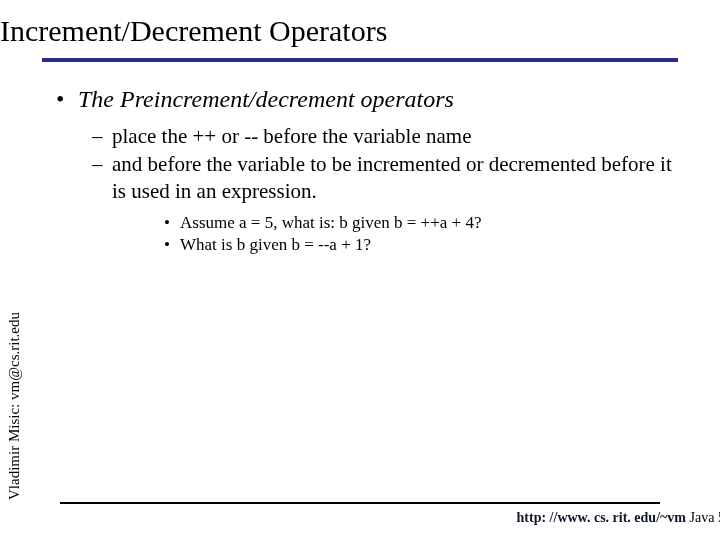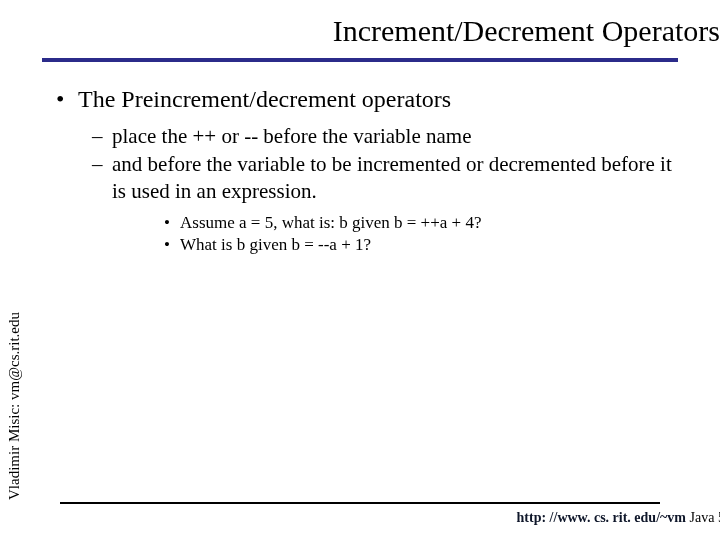--- a/index.html
+++ b/index.html
@@ -1,23 +1,23 @@
 <!DOCTYPE html>
 <html><head>
 <meta charset="utf-8">
 <style>
   * { margin: 0; padding: 0; box-sizing: border-box; }
   html, body { width: 720px; height: 540px; background: #fff; font-family: "Times New Roman", Times, serif; color: #000; }
   .slide { position: relative; width: 720px; height: 540px; }
-  .title { position: absolute; top: 14px; left: 0; width: 720px; text-align: right; font-size: 30px; }
+  .title { position: absolute; top: 14px; left: 0; width: 720px; text-align: left; font-size: 30px; }
   .hr-top { position: absolute; top: 58px; left: 42px; width: 636px; height: 4px; background: #2b2b8a; }
   .content { position: absolute; top: 86px; left: 56px; width: 616px; }
   .lvl1 { font-size: 24px; margin-bottom: 10px; display: flex; }
   .lvl1 .bullet { width: 22px; flex: none; }
-  .lvl1 .txt { flex: 1; }
+  .lvl1 .txt { flex: 1; font-style: italic; }
   .lvl2wrap { margin-left: 36px; }
   .lvl2 { font-size: 21px; line-height: 1.25; display: flex; margin-bottom: 2px; }
   .lvl2 .bullet { width: 20px; flex: none; }
   .lvl2 .txt { flex: 1; }
   .lvl3wrap { margin-left: 72px; margin-top: 8px; }
   .lvl3 { font-size: 17px; line-height: 1.25; display: flex; margin-bottom: 1px; }
   .lvl3 .bullet { width: 16px; flex: none; }
   .lvl3 .txt { flex: 1; }
   .vertical-author { position: absolute; left: 6px; top: 500px; transform: rotate(-90deg); transform-origin: left top; font-size: 15px; white-space: nowrap; }
   .hr-bottom { position: absolute; bottom: 36px; left: 60px; width: 600px; height: 2px; background: #000; }

